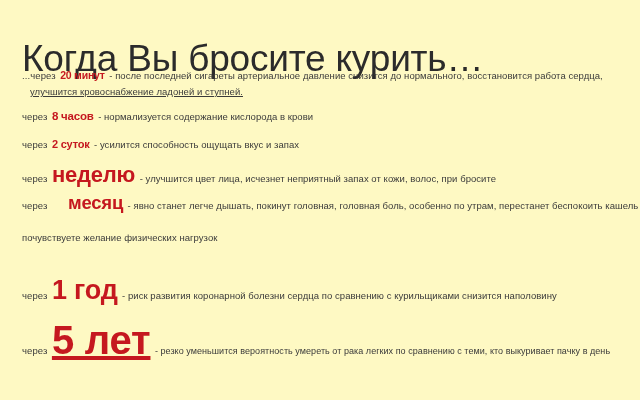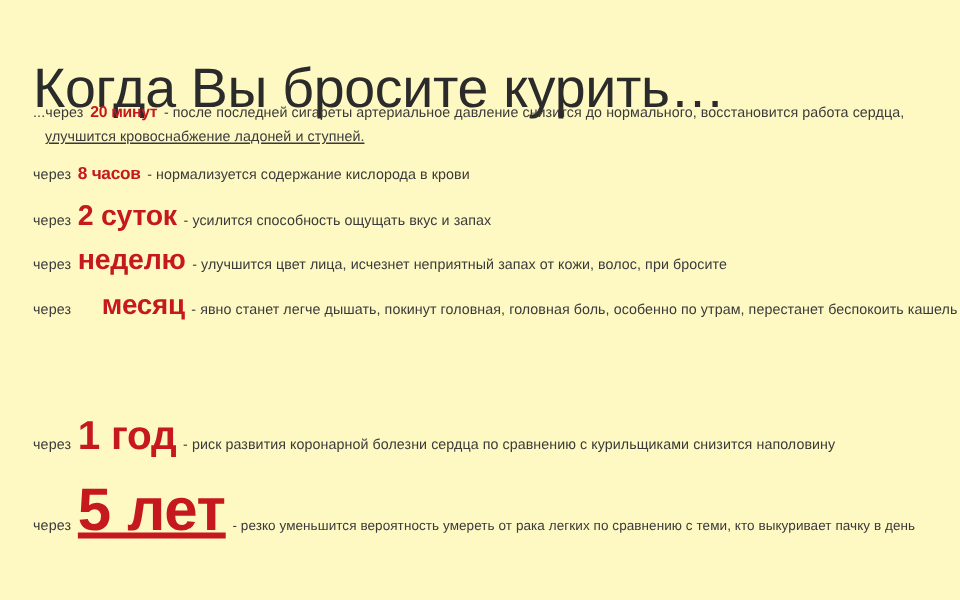--- a/index.html
+++ b/index.html
@@ -93,24 +93,24 @@
 
   
   #row-20min   { top: 0px; }
   #row-20min .period   { font-size: 10.5px; }
   #row-20min .cont     { margin-top: 4px; padding-left: 8px; text-decoration: underline; }
 
   #row-8h      { top: 41px; }
   #row-8h .period      { font-size: 11.5px; }
 
   #row-2d      { top: 69px; }
-  #row-2d .period      { font-size: 19px; }
+  #row-2d .period      { font-size: 11px; }
 
   #row-1w      { top: 98px; }
-  #row-1w .period      { font-size: 19px; }
+  #row-1w .period      { font-size: 22px; }
 
   #row-1m      { top: 128px; }
   #row-1m .period      { font-size: 18.5px; margin-left: 16px; }
 
   #row-6m      { top: 162px; }
   #row-6m .period      { font-size: 22px; }
   #row-6m .cont        { margin-top: 4px; }
 
   #row-1y      { top: 211px; }
   #row-1y .period      { font-size: 27px; }
@@ -168,20 +168,21 @@
     <div class="row entry" id="row-1m">
       <span class="line1">
         <span class="prefix">через</span>
         <span class="period">месяц</span>
         <span class="desc"> - </span>
         <span class="desc">явно станет легче дышать, покинут головная, головная боль, особенно по утрам, перестанет беспокоить кашель</span>
       </span>
     </div>
 
     <div class="row entry" id="row-6m">
+      <span class="cont">почувствуете желание физических нагрузок</span>
     </div>
 
     <div class="row entry" id="row-1y">
       <span class="line1">
         <span class="prefix">через</span>
         <span class="period">1 год</span>
         <span class="desc"> - </span>
         <span class="desc">риск развития коронарной болезни сердца по сравнению с курильщиками снизится наполовину</span>
       </span>
     </div>

